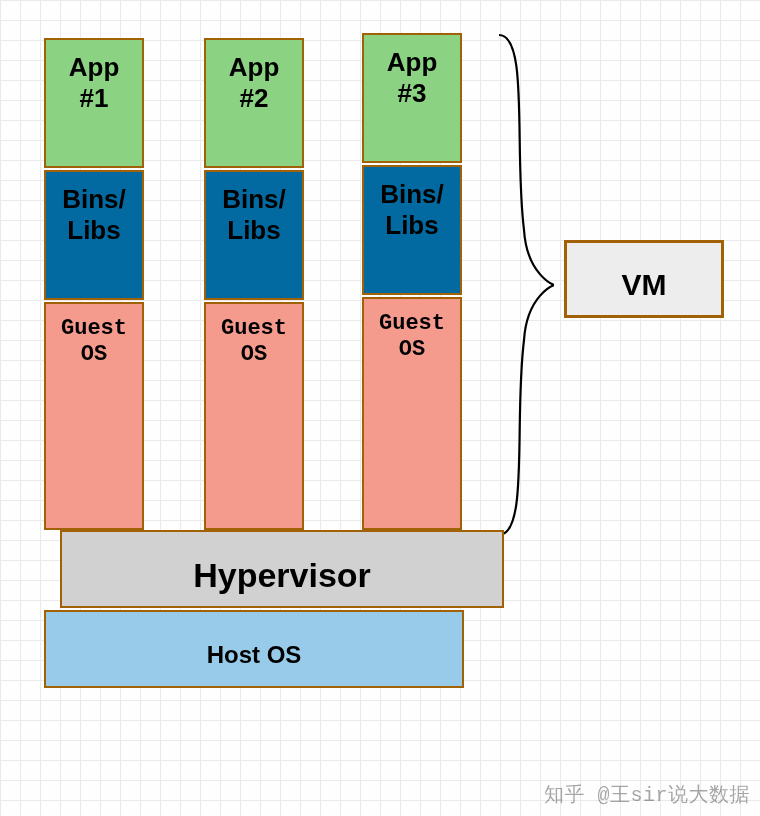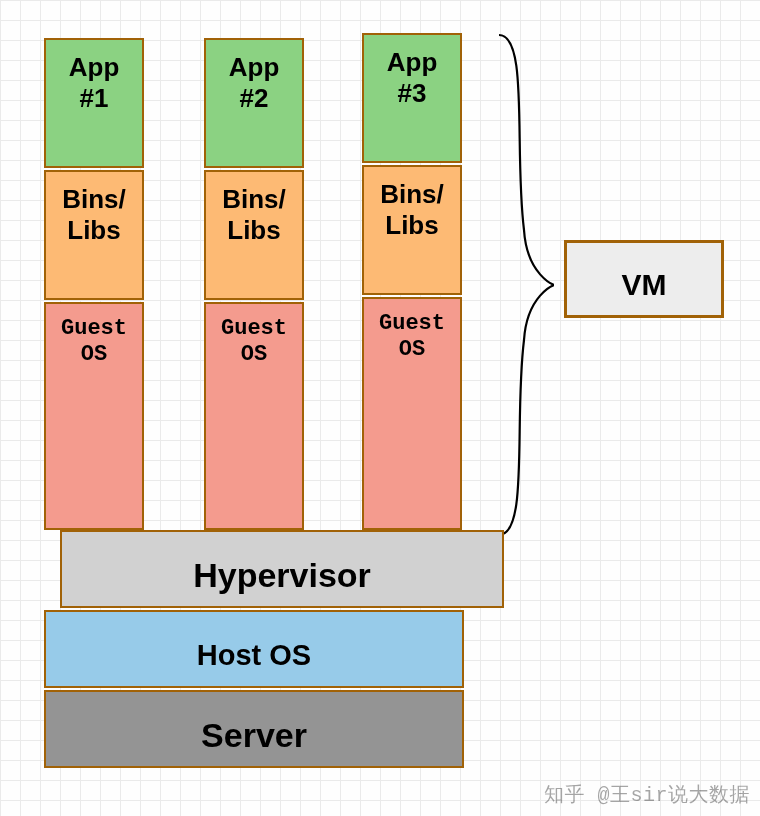--- a/index.html
+++ b/index.html
@@ -27,24 +27,24 @@
     align-items: flex-start;
     justify-content: center;
     text-align: center;
     font-weight: 700;
     color: #000;
     line-height: 1.2;
     padding-top: 12px;
   }
   .box.center { align-items: center; padding-top: 12px; }
   .app   { background: #8bd282; font-size: 26px; }
-  .bins  { background: #fdba74; font-size: 26px; }
+  .bins  { background: #0369a1; font-size: 26px; }
   .guest { background: #f49b8e; font-size: 22px; font-family: Liberation Mono, monospace; }
   .hyper { background: #d1d1d1; font-size: 34px; }
-  .host  { background: #97cbe9; font-size: 29px; }
+  .host  { background: #97cbe9; font-size: 24px; }
   .server{ background: #949494; font-size: 34px; }
   .vm    { background: #ededed; font-size: 30px; border-width: 3px; }
 
   .brace {
     position: absolute;
     stroke: #000;
     stroke-width: 2.2;
     fill: none;
   }
   .watermark {
@@ -80,17 +80,16 @@
              C 35 5, 20 120, 30 200
              C 33 245, 60 255, 60 255
              C 60 255, 33 265, 30 310
              C 20 390, 35 505, 5 505"></path>
   </svg>
 
   <div class="box vm center" style="left:520px; top:210px; width:160px; height:78px;">VM</div>
 
   <div class="box hyper center" style="left:16px; top:500px; width:444px; height:78px;">Hypervisor</div>
   <div class="box host center" style="left:0px; top:580px; width:420px; height:78px;">Host OS</div>
-  <div class="box server center" style="left:0px; top:660px; width:420px; height:78px;">Server</div>
 
 </div>
 
 <div class="watermark">知乎 @王sir说大数据</div>
 
 </body></html>

